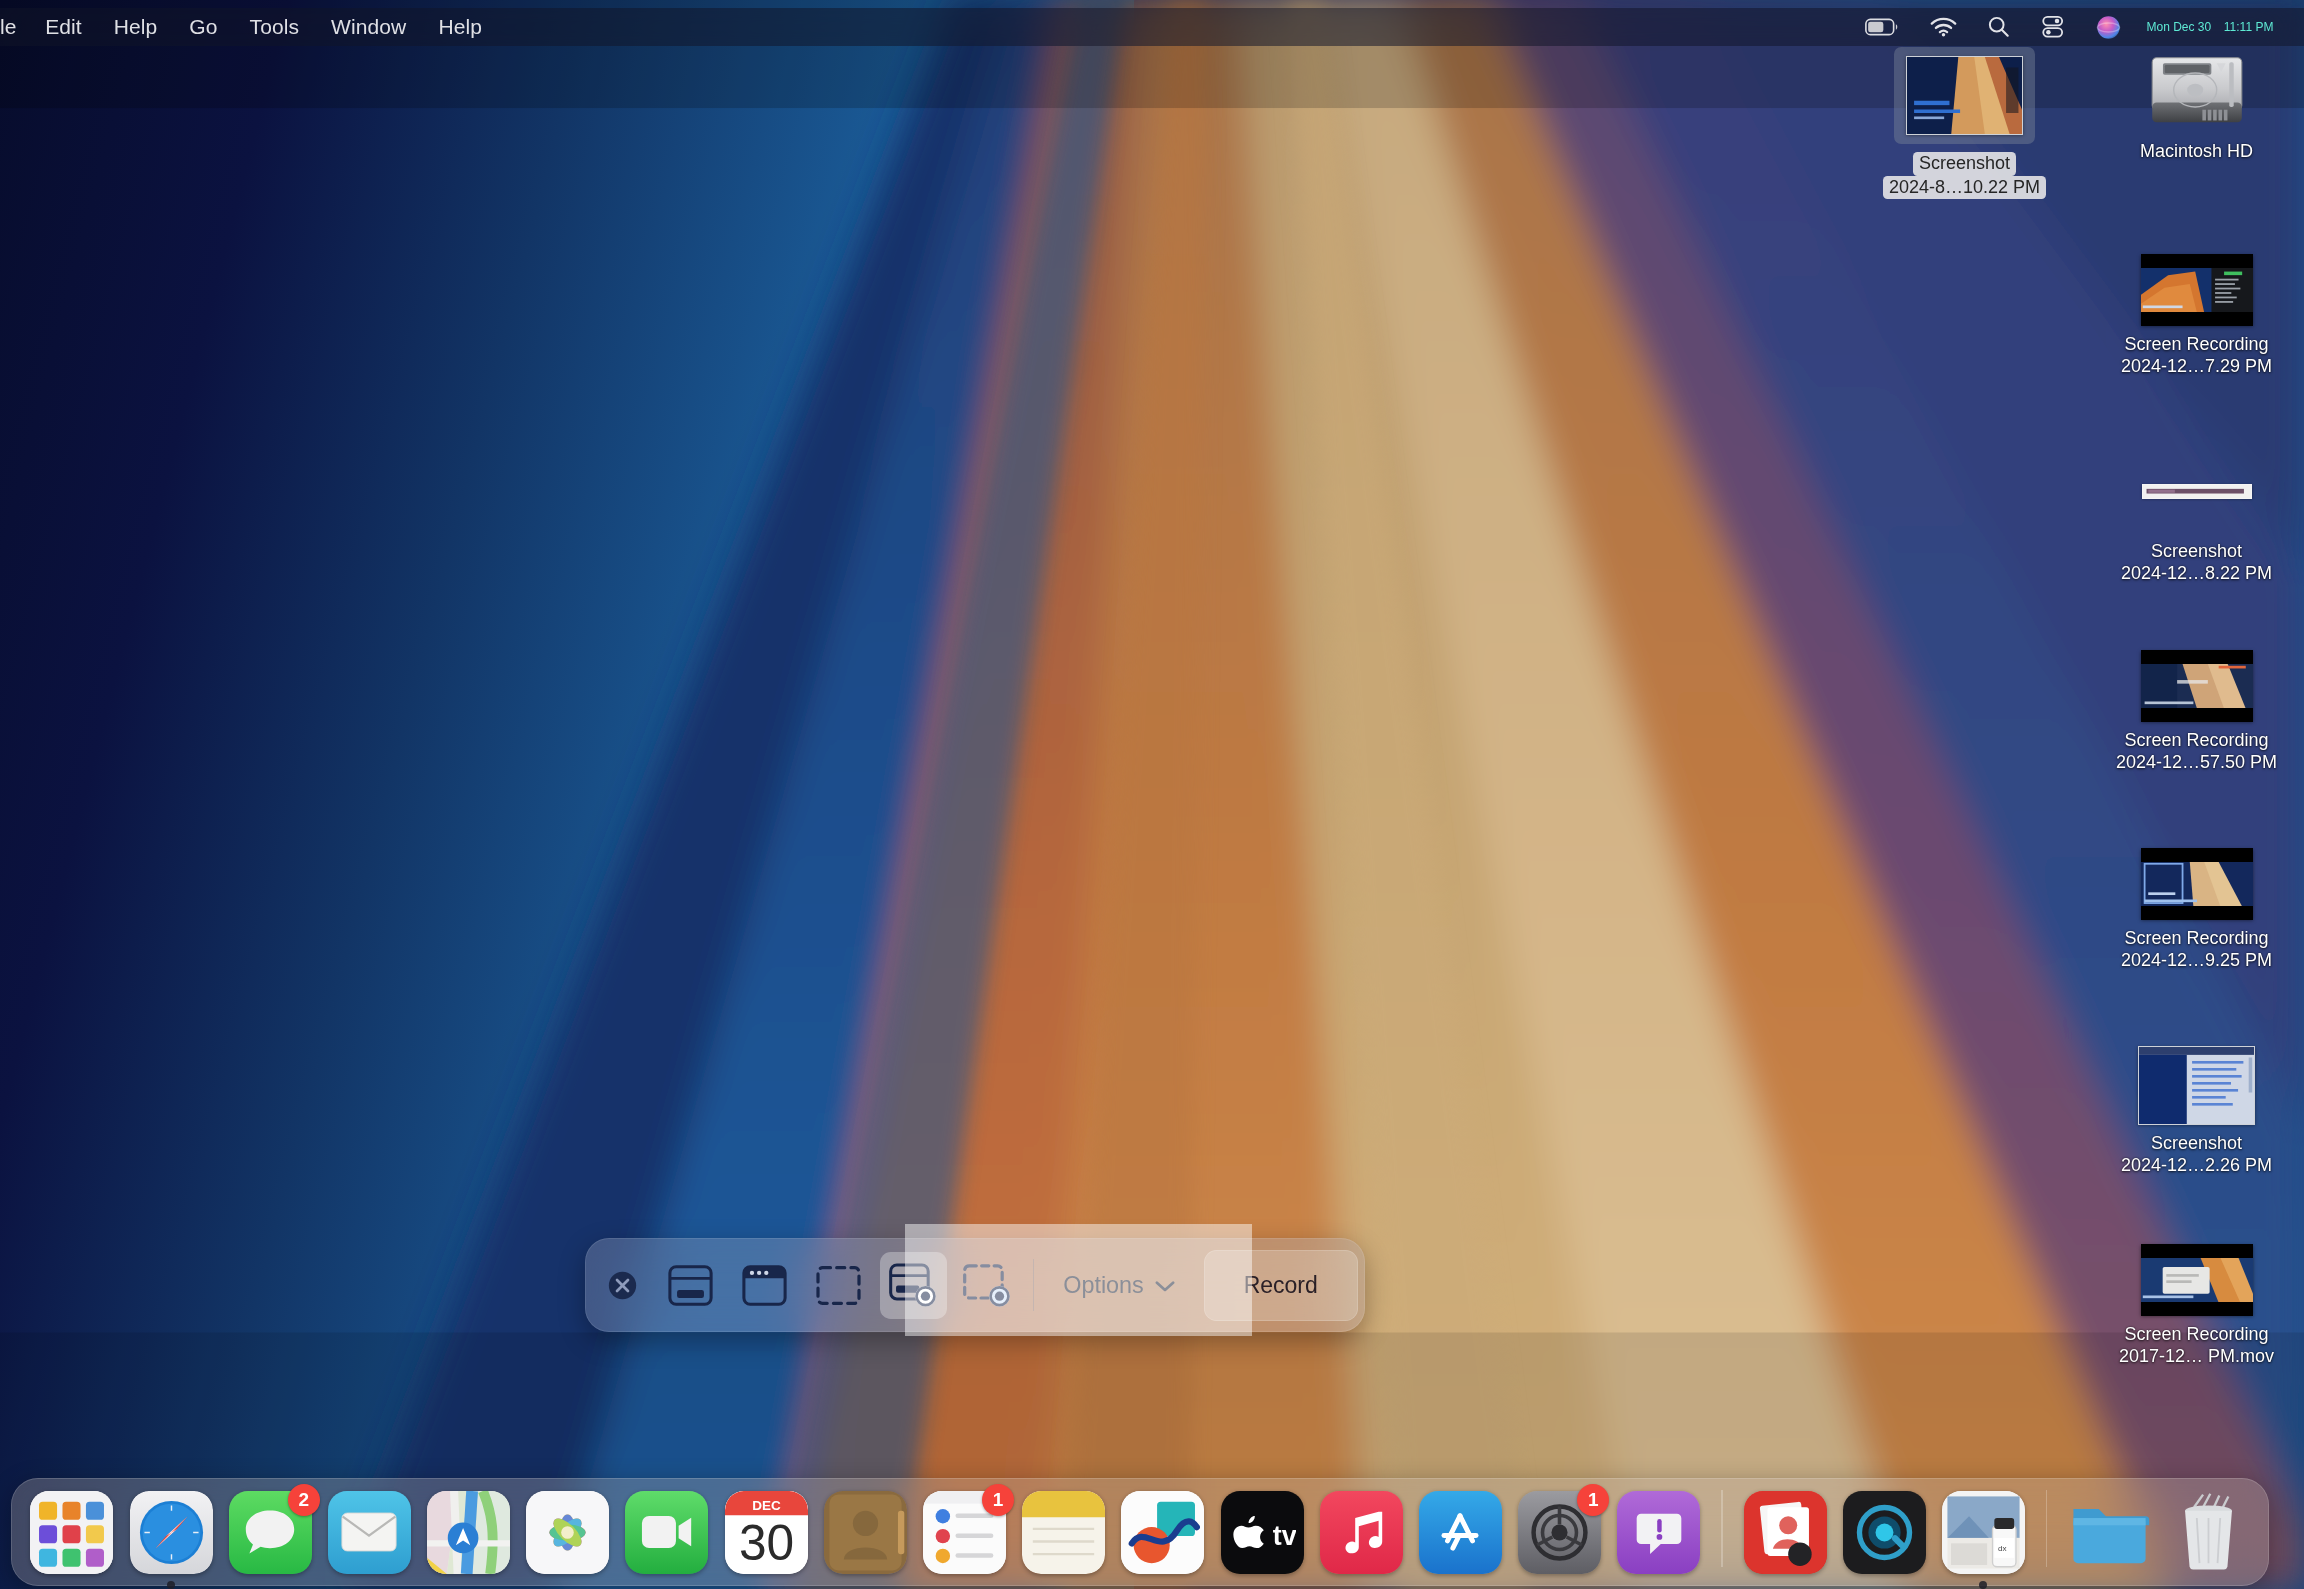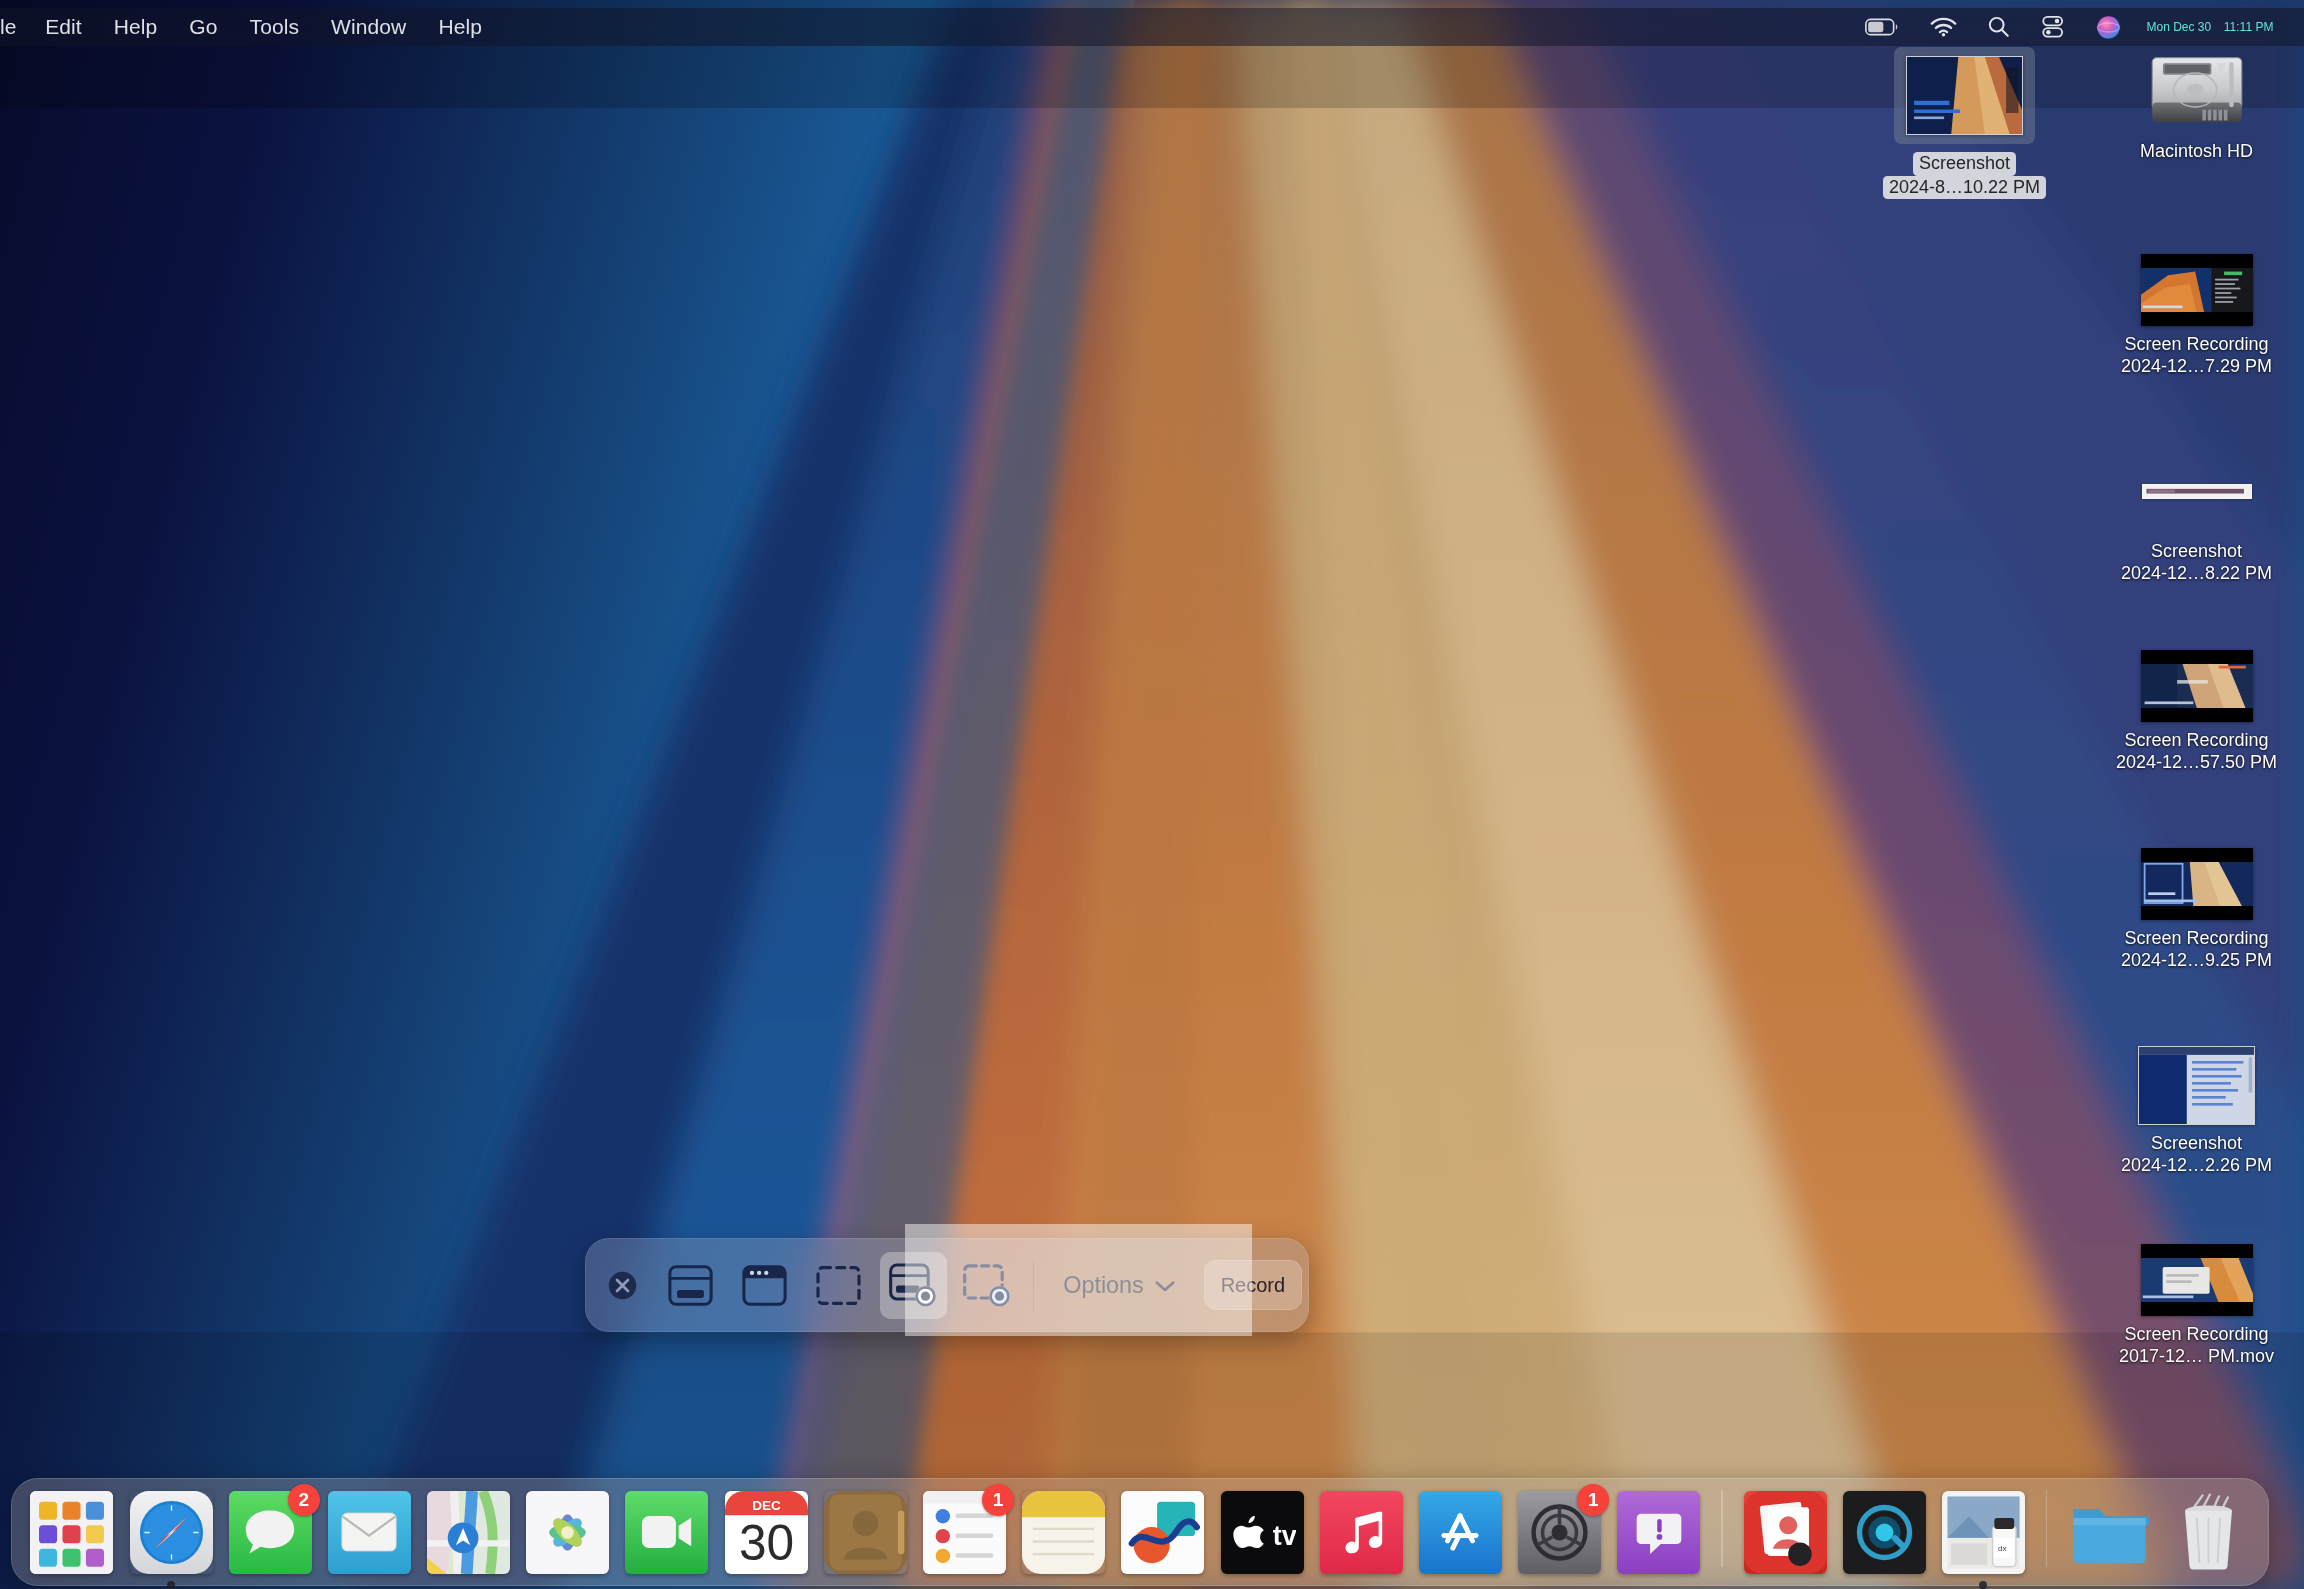--- a/index.html
+++ b/index.html
@@ -106,25 +106,25 @@
   }
   .tb-btn.close{ width:54px; }
   .tb-btn.active{ background:rgba(255,255,255,.30); }
   .tb-sep{ width:0.9px; height:52px; background:rgba(70,80,105,.35); margin:0 9px; }
   .tb-opt{
     display:flex; align-items:center; gap:10.8px;
     padding:0 20px; height:67px; border-radius:10.8px;
     font-size:23.4px; color:#21293c; cursor:default; white-space:nowrap;
   }
   .tb-record{
-    margin-left:9px; height:50px; padding:0 17px;
+    margin-left:9px; height:71px; padding:0 40px;
     display:flex; align-items:center; justify-content:center;
     border-radius:12.6px; background:rgba(255,255,255,.22);
     box-shadow:inset 0 0 0 0.9px rgba(255,255,255,.16);
-    font-size:20px; color:#2a2027; cursor:default; white-space:nowrap;
+    font-size:23px; color:#2a2027; cursor:default; white-space:nowrap;
   }
 
   
   #tb-highlight{
     position:absolute; left:905px; top:1224px;
     width:347px; height:112px; z-index:45;
     background:rgba(255,255,255,0.48);
     pointer-events:none;
   }
 
@@ -141,21 +141,21 @@
     box-shadow:0 5.4px 25px rgba(0,0,0,.30), inset 0 0 0 0.9px rgba(255,255,255,.16);
     padding:8px 10.8px 8px 10.8px;
     margin-left:-23.4px;
   }
   .dock-item{
     width:92px; height:92px; margin:0 3.6px;
     position:relative; display:flex; align-items:center; justify-content:center;
     cursor:default;
   }
   .dock-ico{
-    width:83px; height:83px; border-radius:6px;
+    width:83px; height:83px; border-radius:19px;
     position:relative; overflow:hidden;
     box-shadow:0 1.8px 4.5px rgba(0,0,0,.30);
     display:flex; align-items:center; justify-content:center;
   }
   .dock-badge{
     position:absolute; top:-2.7px; right:-3.6px;
     min-width:32px; height:32px; padding:0 6.3px;
     border-radius:16px; background:#f6423a;
     color:#fff; font-size:19px; font-weight:600;
     display:flex; align-items:center; justify-content:center;

